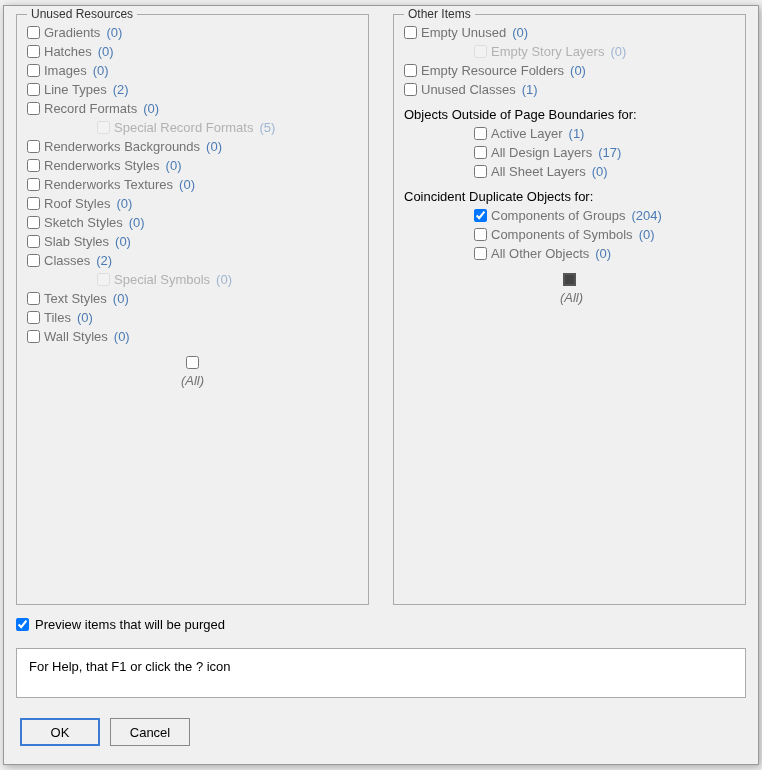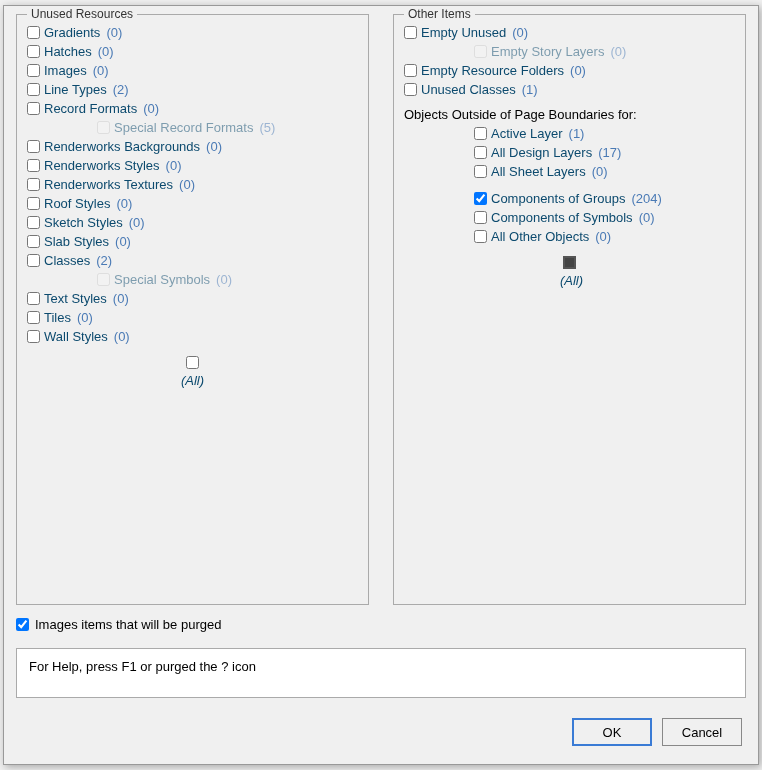--- a/index.html
+++ b/index.html
@@ -83,21 +83,21 @@
       gap: 4px;
       padding: 2px 0;
     }
     .checkbox-row input[type="checkbox"] {
       width: 13px;
       height: 13px;
       margin: 0;
       flex-shrink: 0;
     }
     .cb-label {
-      color: #0c4a6e;
+      color: #737373;
     }
     .cb-count {
       color: #4a7ab5;
       margin-left: 2px;
     }
     .indent1 {
       margin-left: 22px;
       padding-left: 48px;
     }
     .disabled-cb {
@@ -118,21 +118,21 @@
       border: 1px solid #aaa;
       background: #fff;
       padding: 10px 12px;
       font-size: 13px;
       color: #000;
       min-height: 50px;
       margin: 4px 0;
     }
     .button-row {
       display: flex;
-      justify-content: flex-end;
+      justify-content: flex-start;
       gap: 10px;
       padding: 8px 4px 10px 4px;
     }
     .btn {
       min-width: 80px;
       height: 28px;
       padding: 0 16px;
       font-size: 13px;
       cursor: pointer;
       background: #f0f0f0;
@@ -332,20 +332,21 @@
             <span class="cb-count">(17)</span>
           </div>
           <div class="checkbox-row indent1">
             <input type="checkbox" style="">
             <span class="cb-label">All Sheet Layers</span>
             <span class="cb-count">(0)</span>
           </div>
         </div>
 
         <div style="margin-top:8px;">
+          <div class="section-label">Coincident Duplicate Objects for:</div>
           <div class="checkbox-row indent1">
             <input type="checkbox" checked="" style="">
             <span class="cb-label">Components of Groups</span>
             <span class="cb-count">(204)</span>
           </div>
           <div class="checkbox-row indent1">
             <input type="checkbox" style="">
             <span class="cb-label">Components of Symbols</span>
             <span class="cb-count">(0)</span>
           </div>
@@ -359,25 +360,25 @@
         <div class="checkbox-row all-row">
           <span class="partial-check" style="cursor:pointer;"></span>
           <span class="cb-label" style="font-style:italic; margin-left:4px;">(All)</span>
         </div>
       </div>
 
     </div>
 
     <div class="preview-row">
       <input type="checkbox" checked="" style="">
-      <span>Images items that will be purged</span>
+      <span>Preview items that will be purged</span>
     </div>
 
     <div class="help-box">
-      <span>For Help, press F1 or purged the ? icon</span>
+      <span>For Help, that F1 or click the ? icon</span>
     </div>
 
     <div class="button-row">
       <button class="btn btn-ok">OK</button>
       <button class="btn btn-cancel">Cancel</button>
     </div>
   </div>
 </div>
 
 </body></html>

